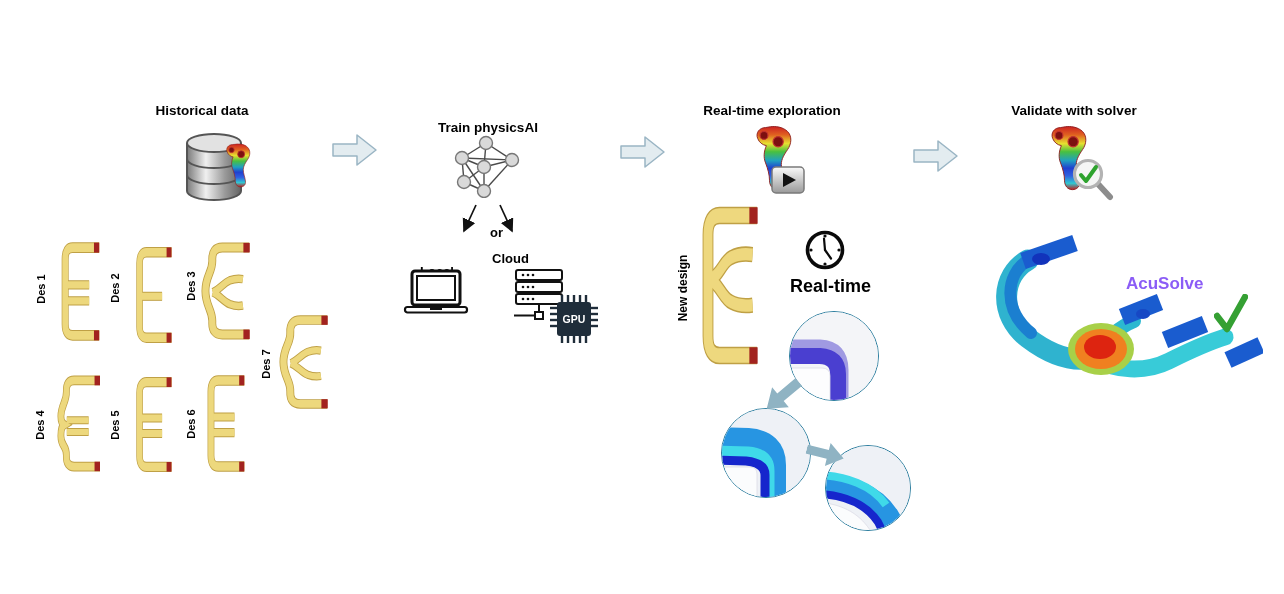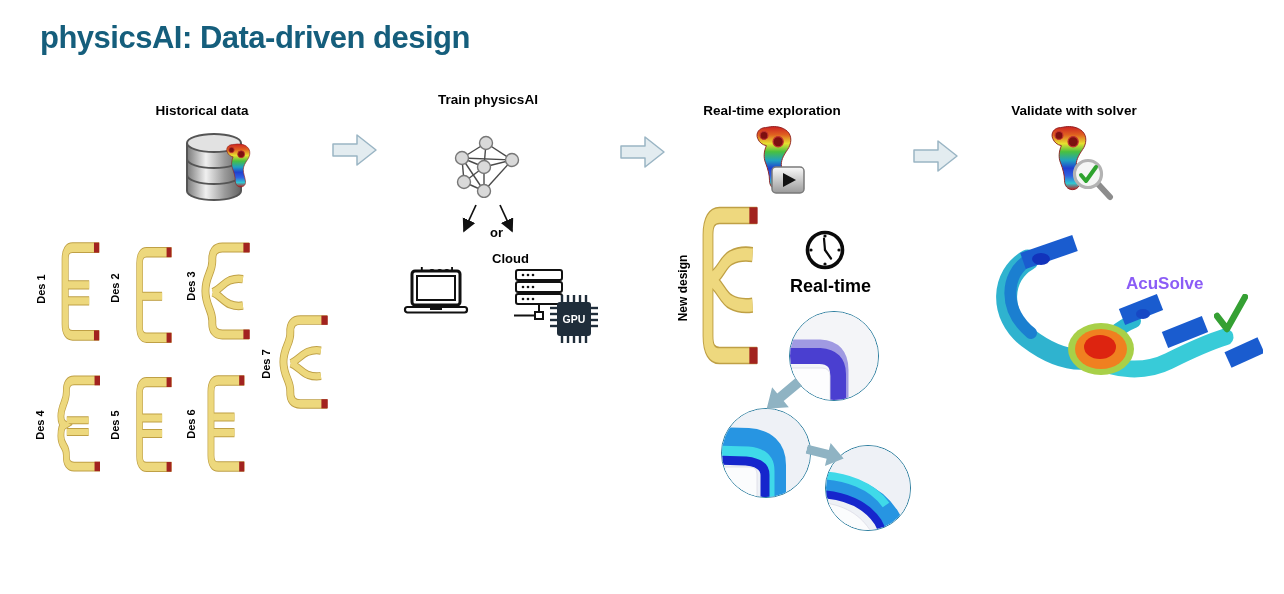--- a/index.html
+++ b/index.html
@@ -101,24 +101,23 @@
       <symbol id="flowarrow" viewBox="0 0 48 38">
         <polygon points="2,13 26,13 26,4 45,19 26,34 26,25 2,25" fill="#e3ecf0" stroke="#9ab5c4" stroke-width="1.5" stroke-linejoin="round"></polygon>
       </symbol>
 
       <symbol id="barrow" viewBox="0 0 44 30">
         <polygon points="0,10 24,10 24,2 42,15 24,28 24,20 0,20" fill="#8fb3c3"></polygon>
       </symbol>
     </defs>
   </svg>
 
-  <div class="title">physicsAI: Data-driven design</div>
 
   <div class="hdr" style="left:112px;top:103px;width:180px">Historical data</div>
-  <div class="hdr" style="left:398px;top:92px;width:180px">Train physicsAI</div>
+  <div class="hdr" style="left:398px;top:120px;width:180px">Train physicsAI</div>
   <div class="hdr" style="left:682px;top:103px;width:180px">Real-time exploration</div>
   <div class="hdr" style="left:984px;top:103px;width:180px">Validate with solver</div>
 
   <svg class="abs" style="left:183px;top:132px" width="62" height="72" viewBox="0 0 62 72">
     <path d="M4,11 L4,59 A27,9 0 0 0 58,59 L58,11" fill="url(#dbgrad)" stroke="#555" stroke-width="2"></path>
     <path d="M4,27 A27,9 0 0 0 58,27 M4,43 A27,9 0 0 0 58,43" fill="none" stroke="#555" stroke-width="2"></path>
     <ellipse cx="31" cy="11" rx="27" ry="9" fill="#e2e2e2" stroke="#555" stroke-width="2"></ellipse>
   </svg>
   <svg class="abs" style="left:224px;top:136px" width="30" height="60" viewBox="0 0 56 84">
     <use href="#knuckle"></use>

